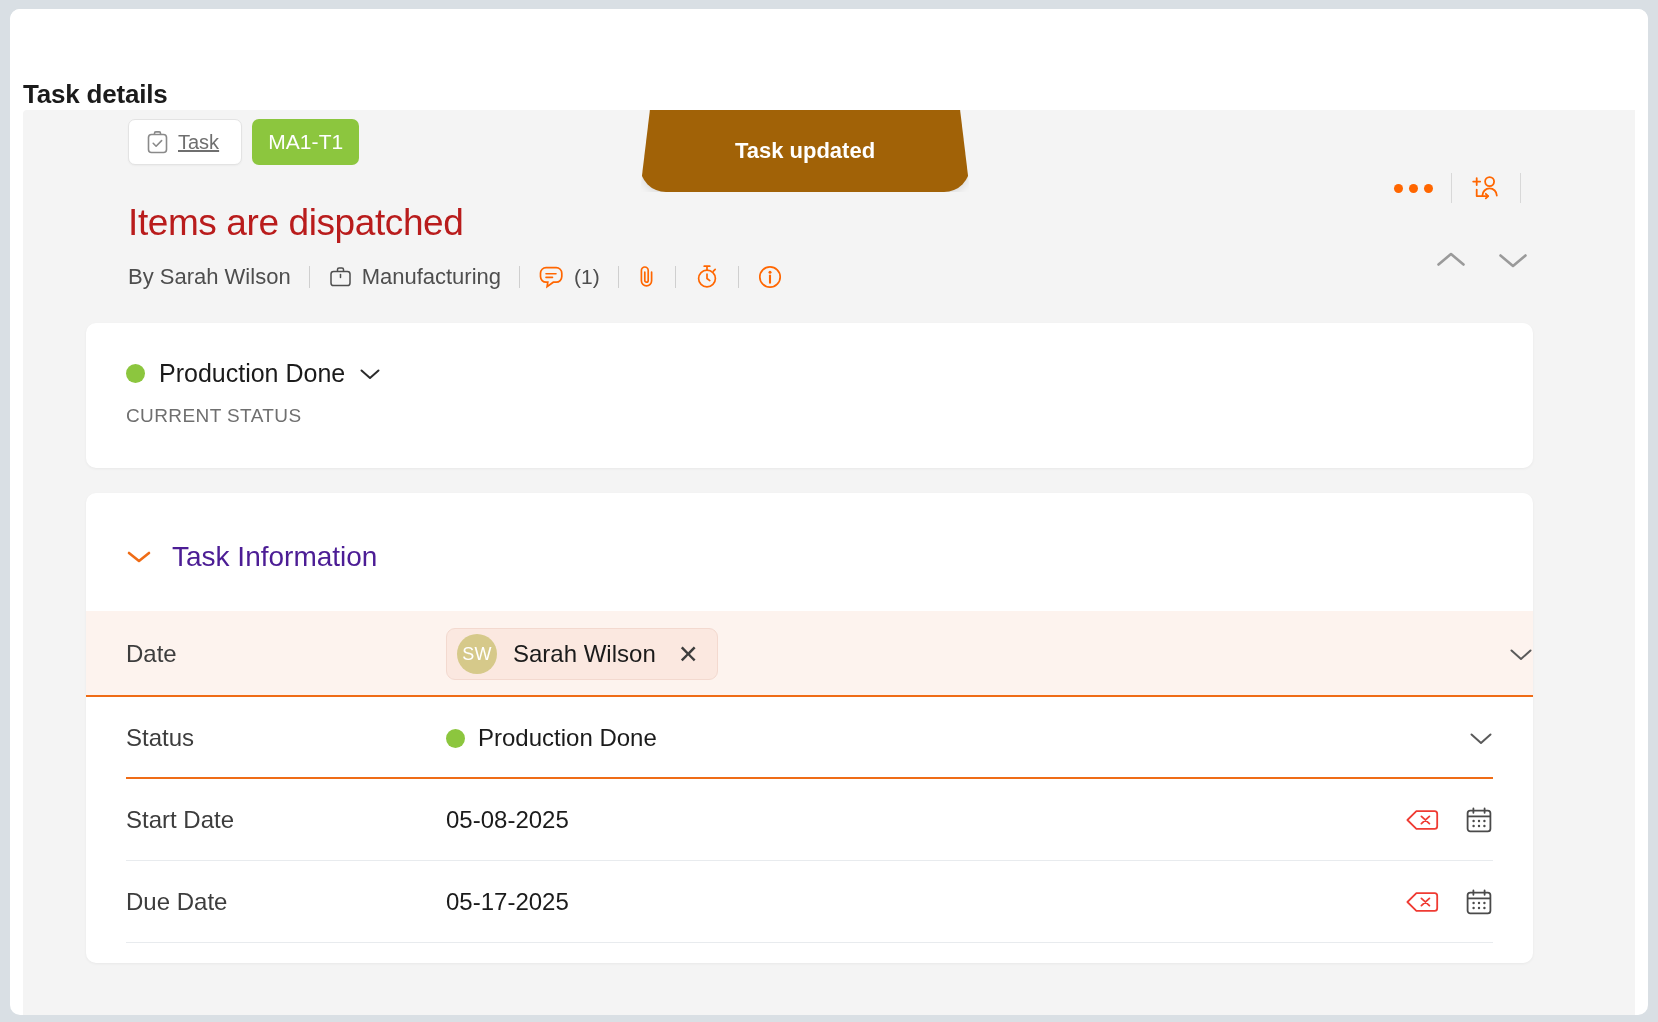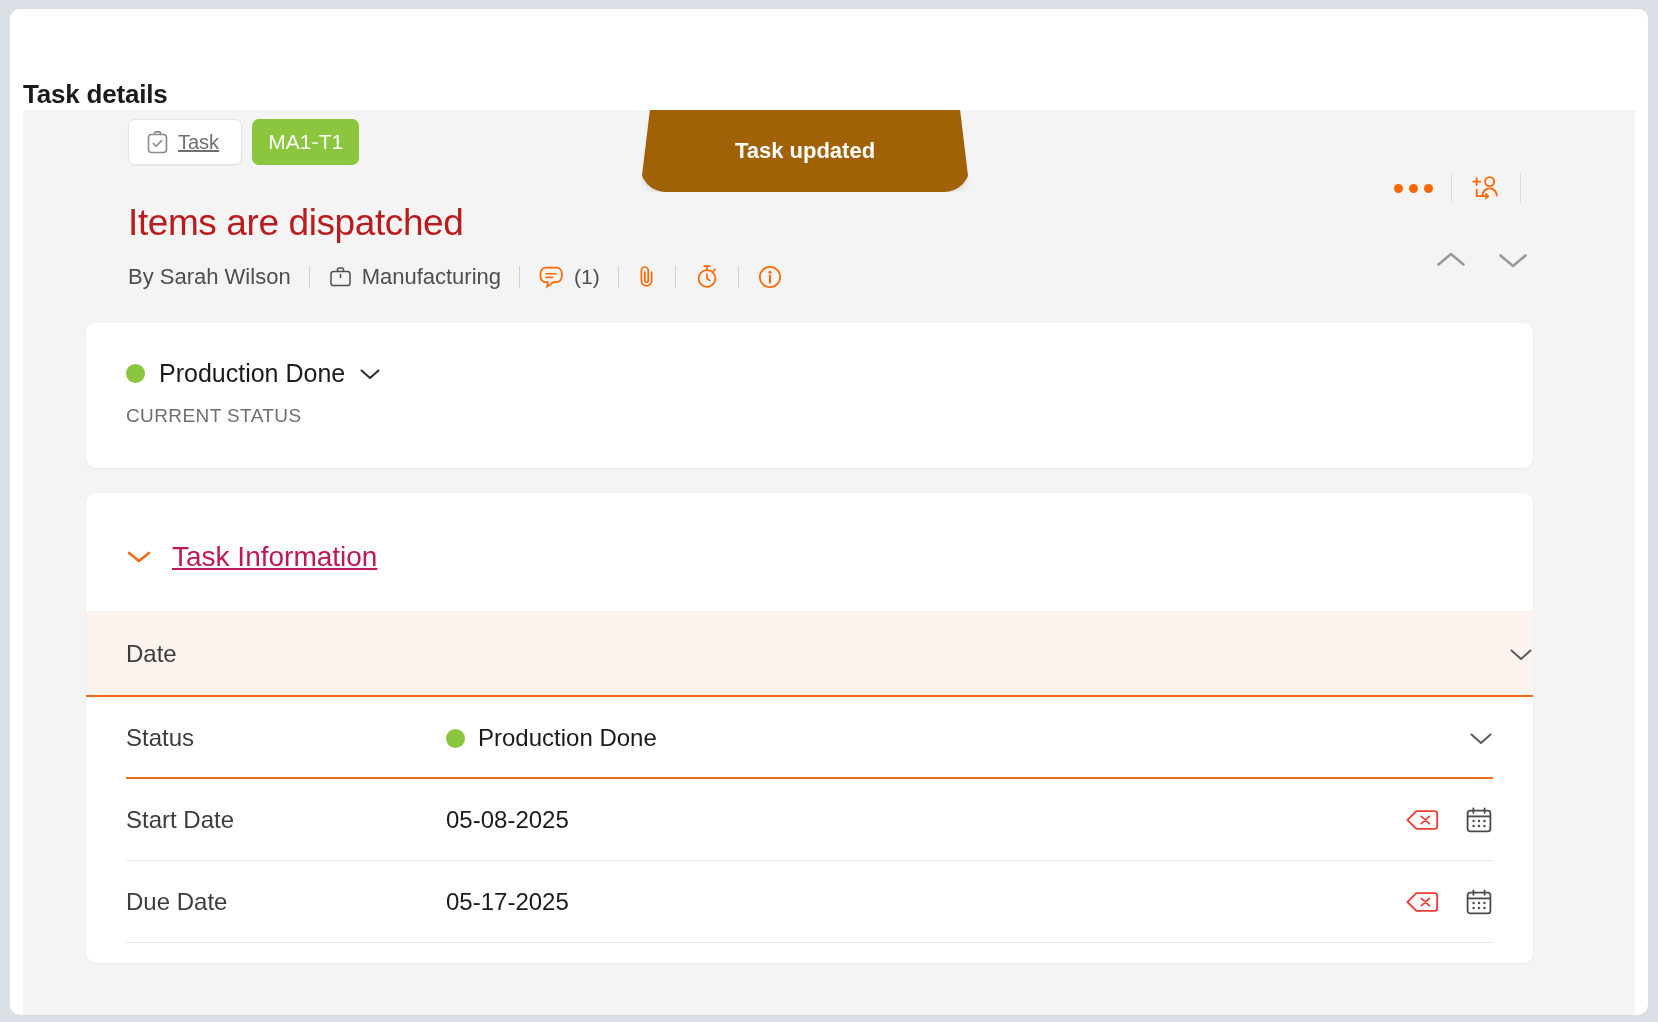--- a/index.html
+++ b/index.html
@@ -186,21 +186,21 @@
     margin-top: 25px;
     padding: 0 0 10px 0;
     min-height: 470px;
   }
   .section-header {
     display: flex;
     align-items: center;
     gap: 20px;
     padding: 48px 0 0 40px;
   }
-  .section-title { font-size: 28px; color: #be185d; text-decoration: underline; }
+  .section-title { font-size: 28px; color: #4c1d95; }
   
   .fields { margin-top: 38px; }
   .field-row {
     position: relative;
     display: flex;
     align-items: center;
     height: 82px;
     margin: 0 40px 0 40px;
   }
   .field-row.highlight {
@@ -416,20 +416,27 @@
             <path d="M3 4l10 8 10-8" stroke="#ef6c16" stroke-width="2.6" fill="none" stroke-linecap="round" stroke-linejoin="round"></path>
           </svg>
         </span>
         <span class="section-title">Task Information</span>
       </div>
 
       <div class="fields">
 
         <div class="field-row highlight">
           <div class="field-label">Date</div>
+          <div class="field-value">
+            <span class="owner-chip">
+              <span class="avatar">SW</span>
+              <span class="owner-name">Sarah Wilson</span>
+              <span class="chip-close">✕</span>
+            </span>
+          </div>
           <div class="row-right">
             <span class="chev-down">
               <svg width="24" height="15" viewBox="0 0 24 15" fill="none">
                 <path d="M2.5 3.5L12 12l9.5-8.5" stroke="#5a5a5a" stroke-width="2" fill="none" stroke-linecap="round" stroke-linejoin="round"></path>
               </svg>
             </span>
           </div>
           <div class="underline-orange"></div>
         </div>
 

